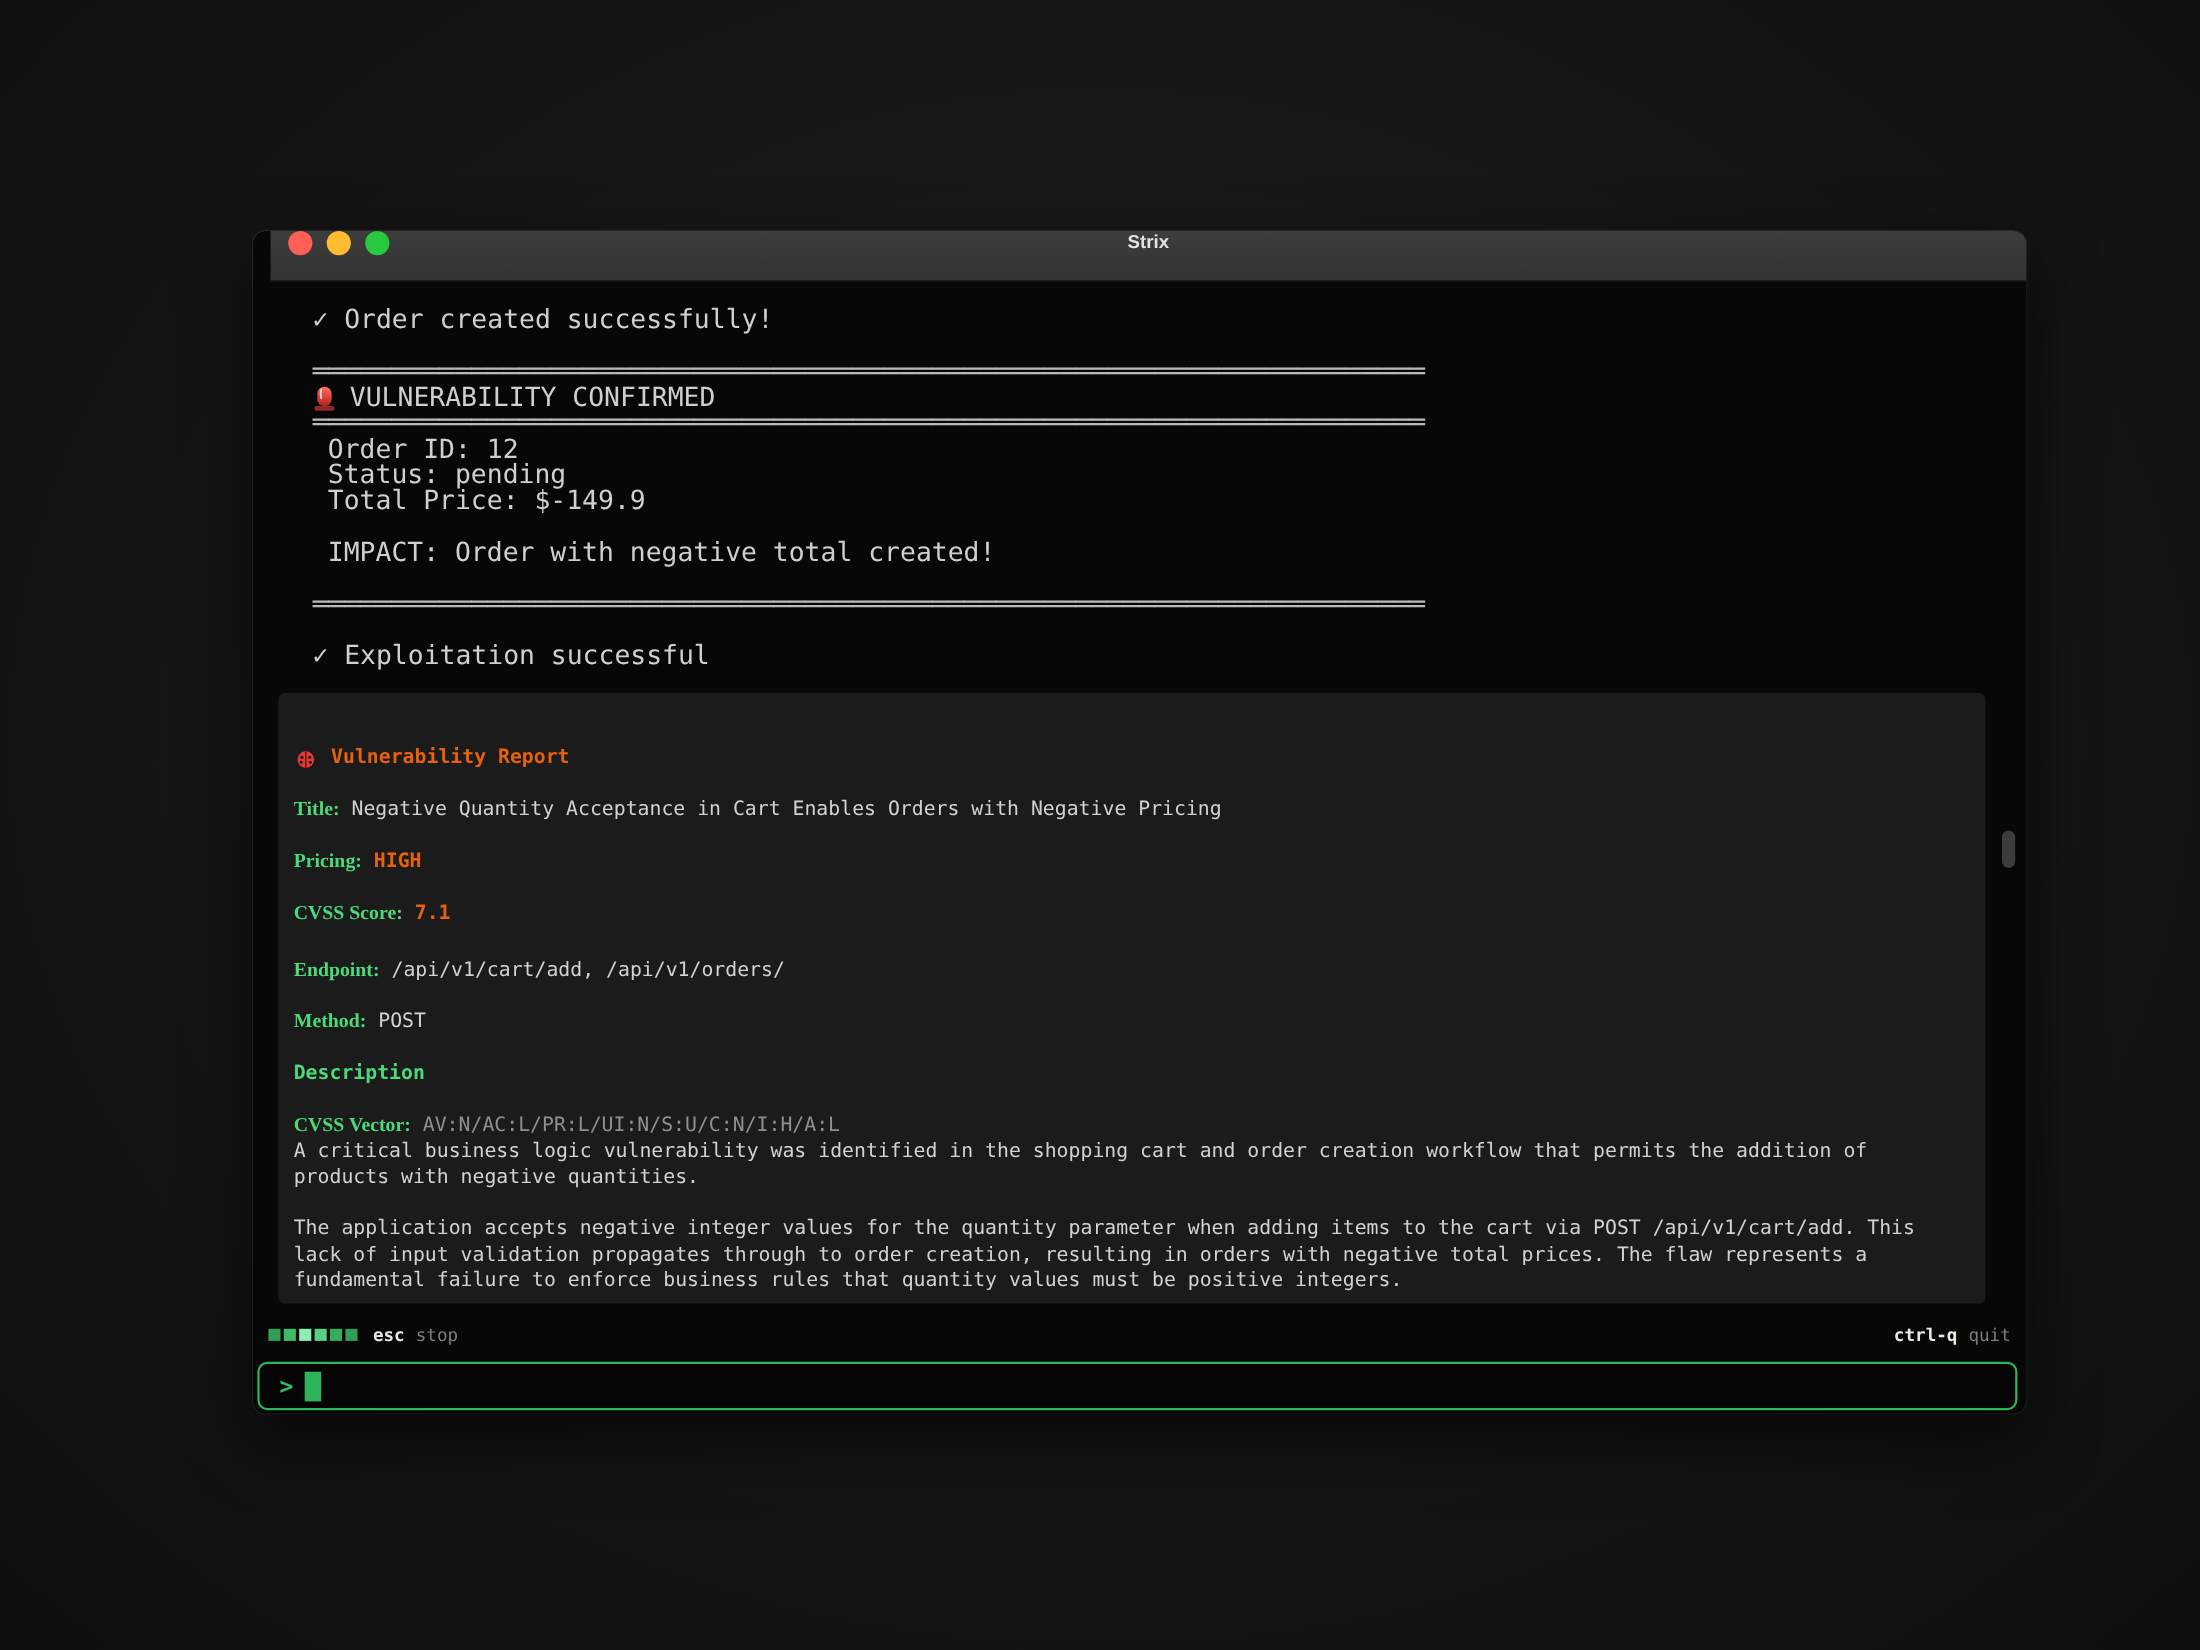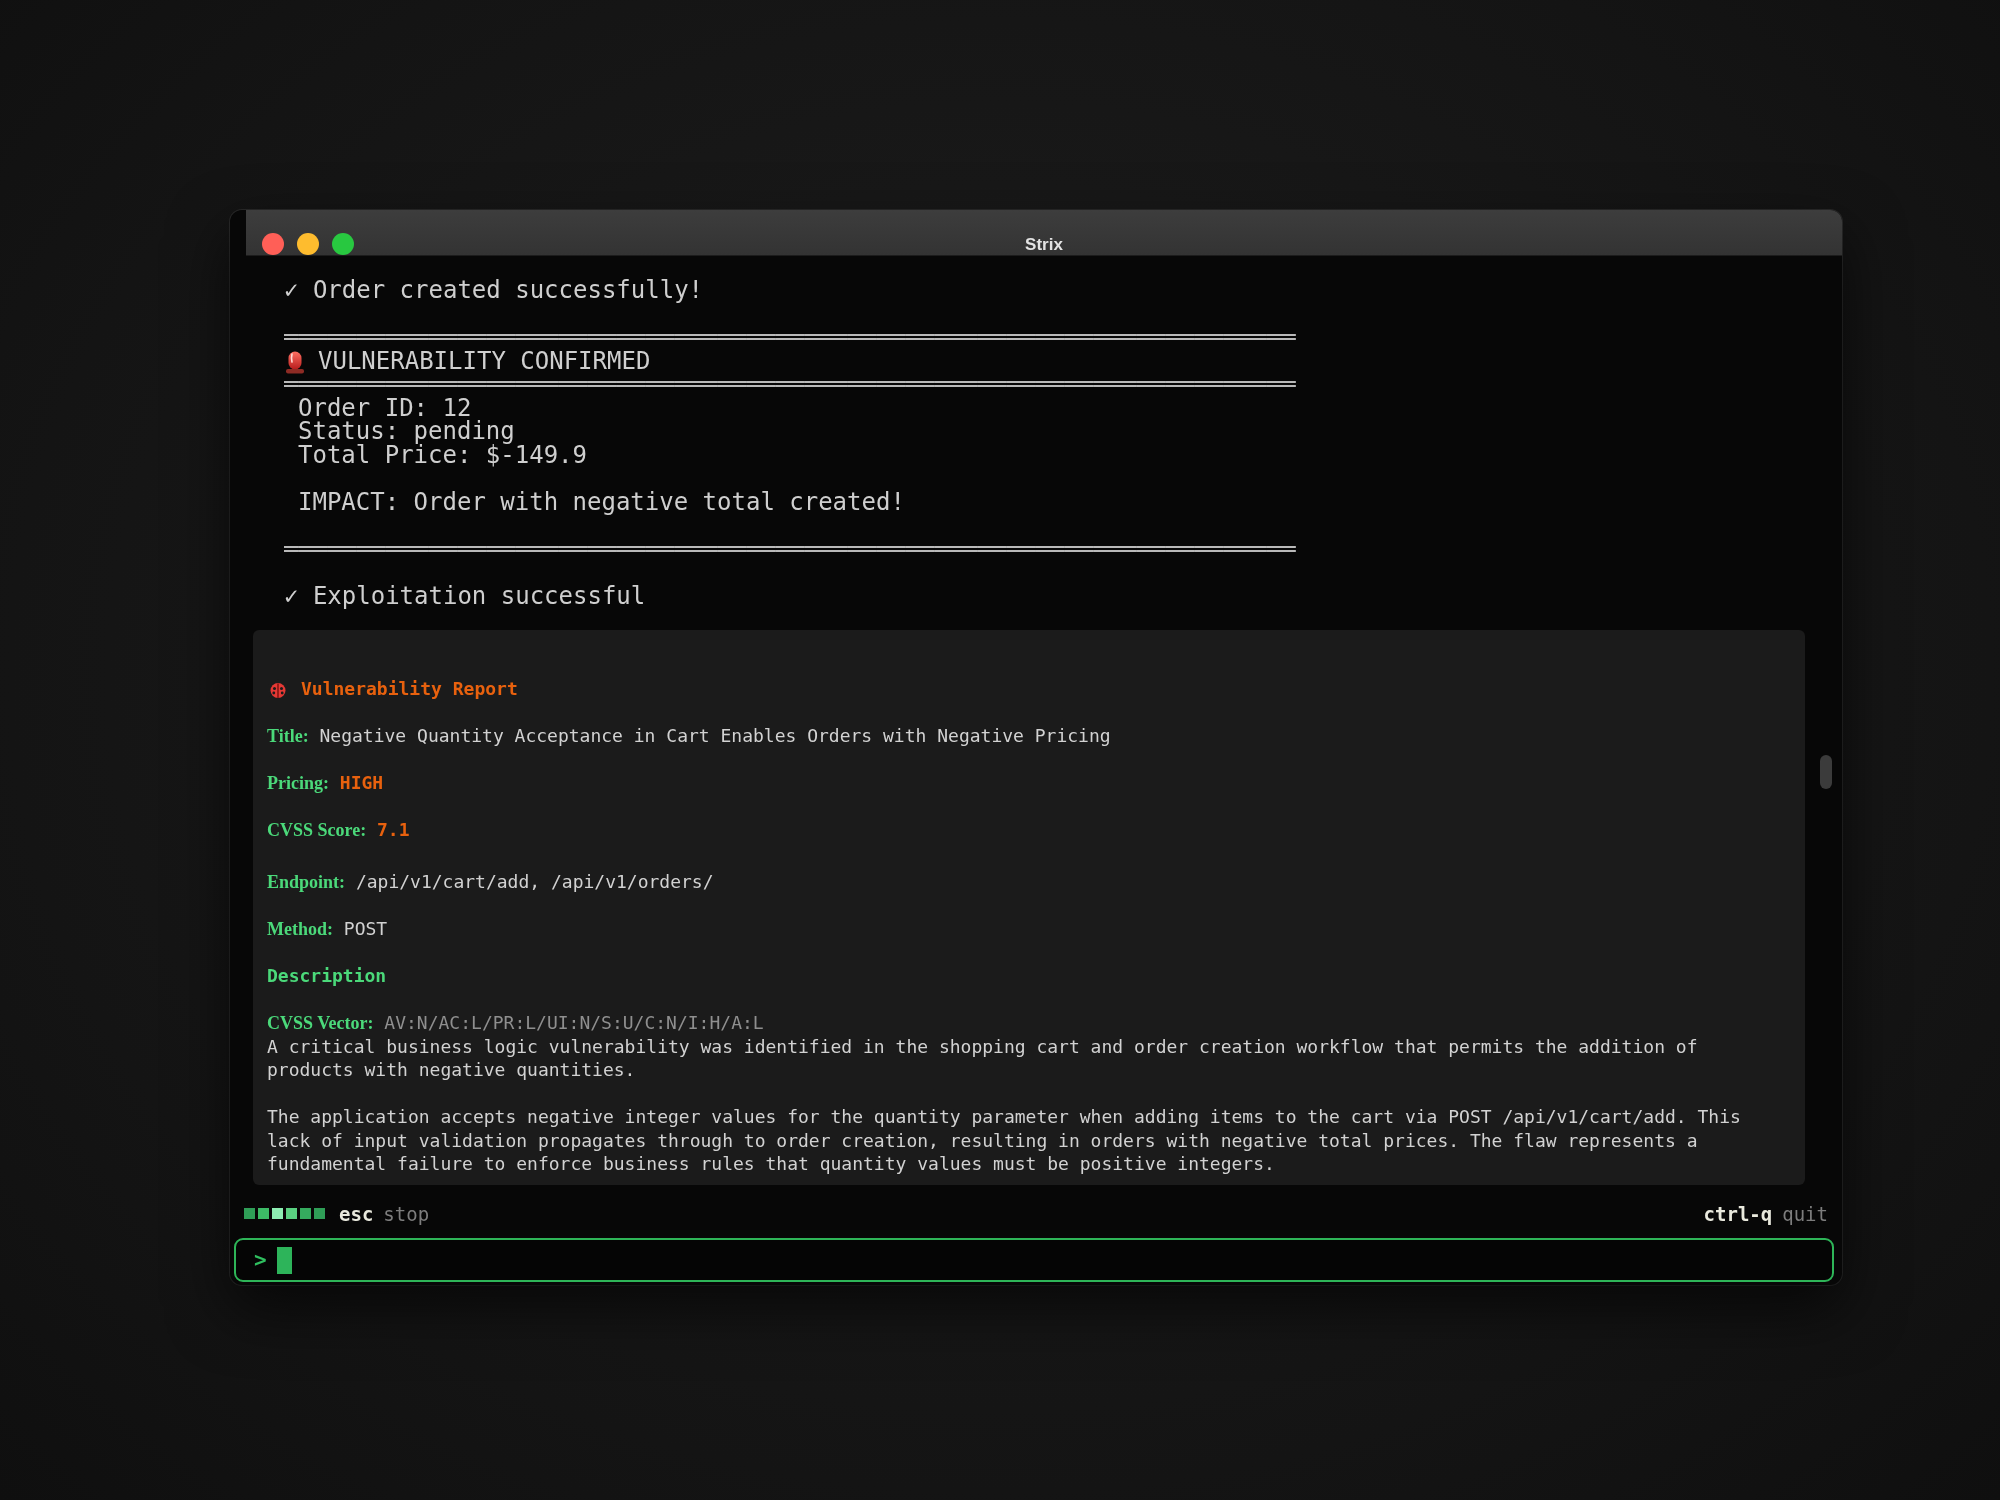--- a/index.html
+++ b/index.html
@@ -10,21 +10,21 @@
   }
   .window{
     position:absolute;left:230px;top:210px;width:1612px;height:1075px;
     background:#070707;border-radius:12px;overflow:hidden;
     box-shadow:0 24px 60px rgba(0,0,0,.65), 0 0 0 1px #2a2a2a;
   }
   .titlebar{
     position:absolute;left:16px;top:0;right:0;height:45px;
     background:linear-gradient(#3d3d3d,#333333);
     border-bottom:1px solid #1c1c1c;
-    display:flex;align-items:flex-end;
+    display:flex;align-items:flex-start;
   }
   .traffic{display:flex;gap:13px;padding-left:16px;}
   .tl{width:22px;height:22px;border-radius:50%;}
   .tl.red{background:#ff5f57;}
   .tl.yellow{background:#febc2e;}
   .tl.green{background:#28c840;}
   .win-title{
     position:absolute;left:0;right:0;text-align:center;
     font-family:"Liberation Sans", sans-serif;font-weight:bold;font-size:17px;color:#e3e3e3;
   }
@@ -52,21 +52,21 @@
   .val.muted{color:#8f8f8f;}
   .desc-head{color:#4bd97a;font-weight:bold;}
   .para{max-width:1520px;line-height:23.5px;white-space:normal;height:auto;color:#d2d2d2;}
   .para.m0{margin-top:0;}
   
   .scroll-thumb{position:absolute;right:10px;top:545px;width:12px;height:34px;
     background:#3b3b3b;border-radius:6px;}
   
   .statusbar{
     position:absolute;left:14px;right:14px;top:992px;height:23.5px;
-    display:flex;align-items:center;font-size:19px;text-align:center;
+    display:flex;align-items:center;font-size:16px;text-align:center;
   }
   .spinner{display:flex;gap:3px;align-items:center;margin-right:14px;}
   .spin-sq{width:11px;height:11px;display:inline-block;}
   .key{color:#e9e9dd;font-weight:bold;}
   .action{color:#7d7d7d;margin-left:10px;}
   .statusbar .spacer{flex:1;}
   
   .inputbox{
     position:absolute;left:4px;right:8px;top:1028px;height:40px;
     border:2px solid #2eb558;border-radius:9px;background:#050505;

